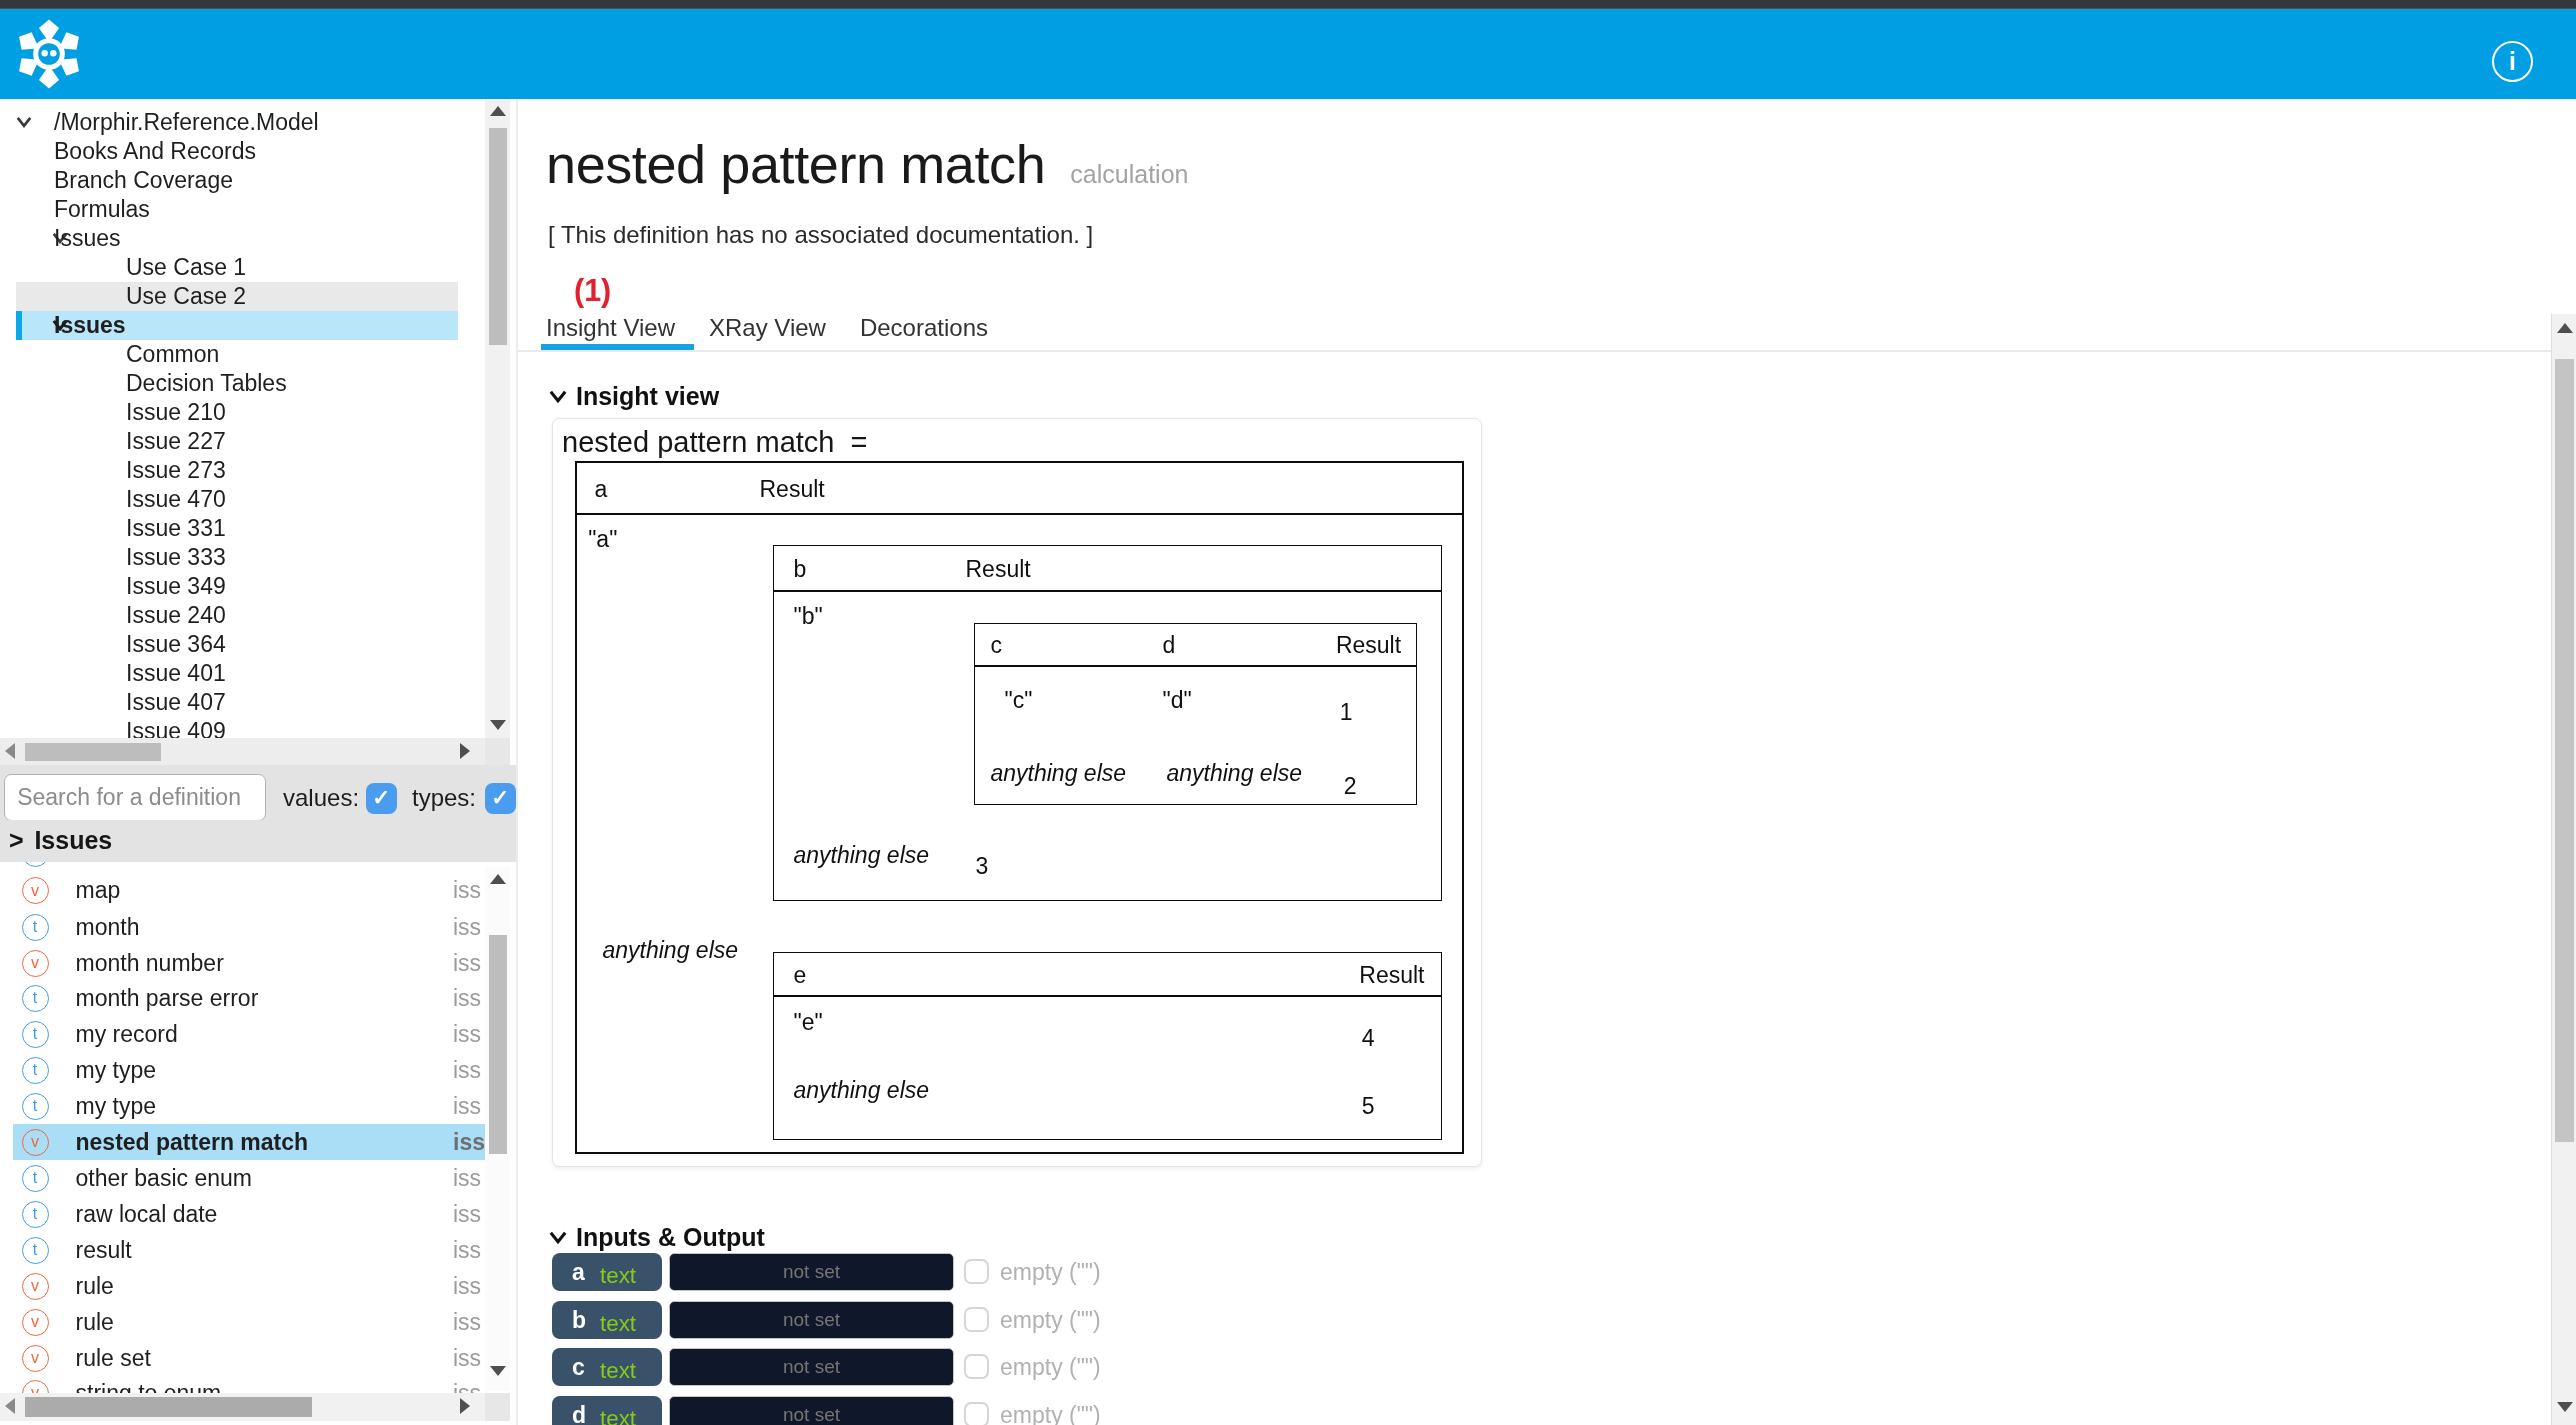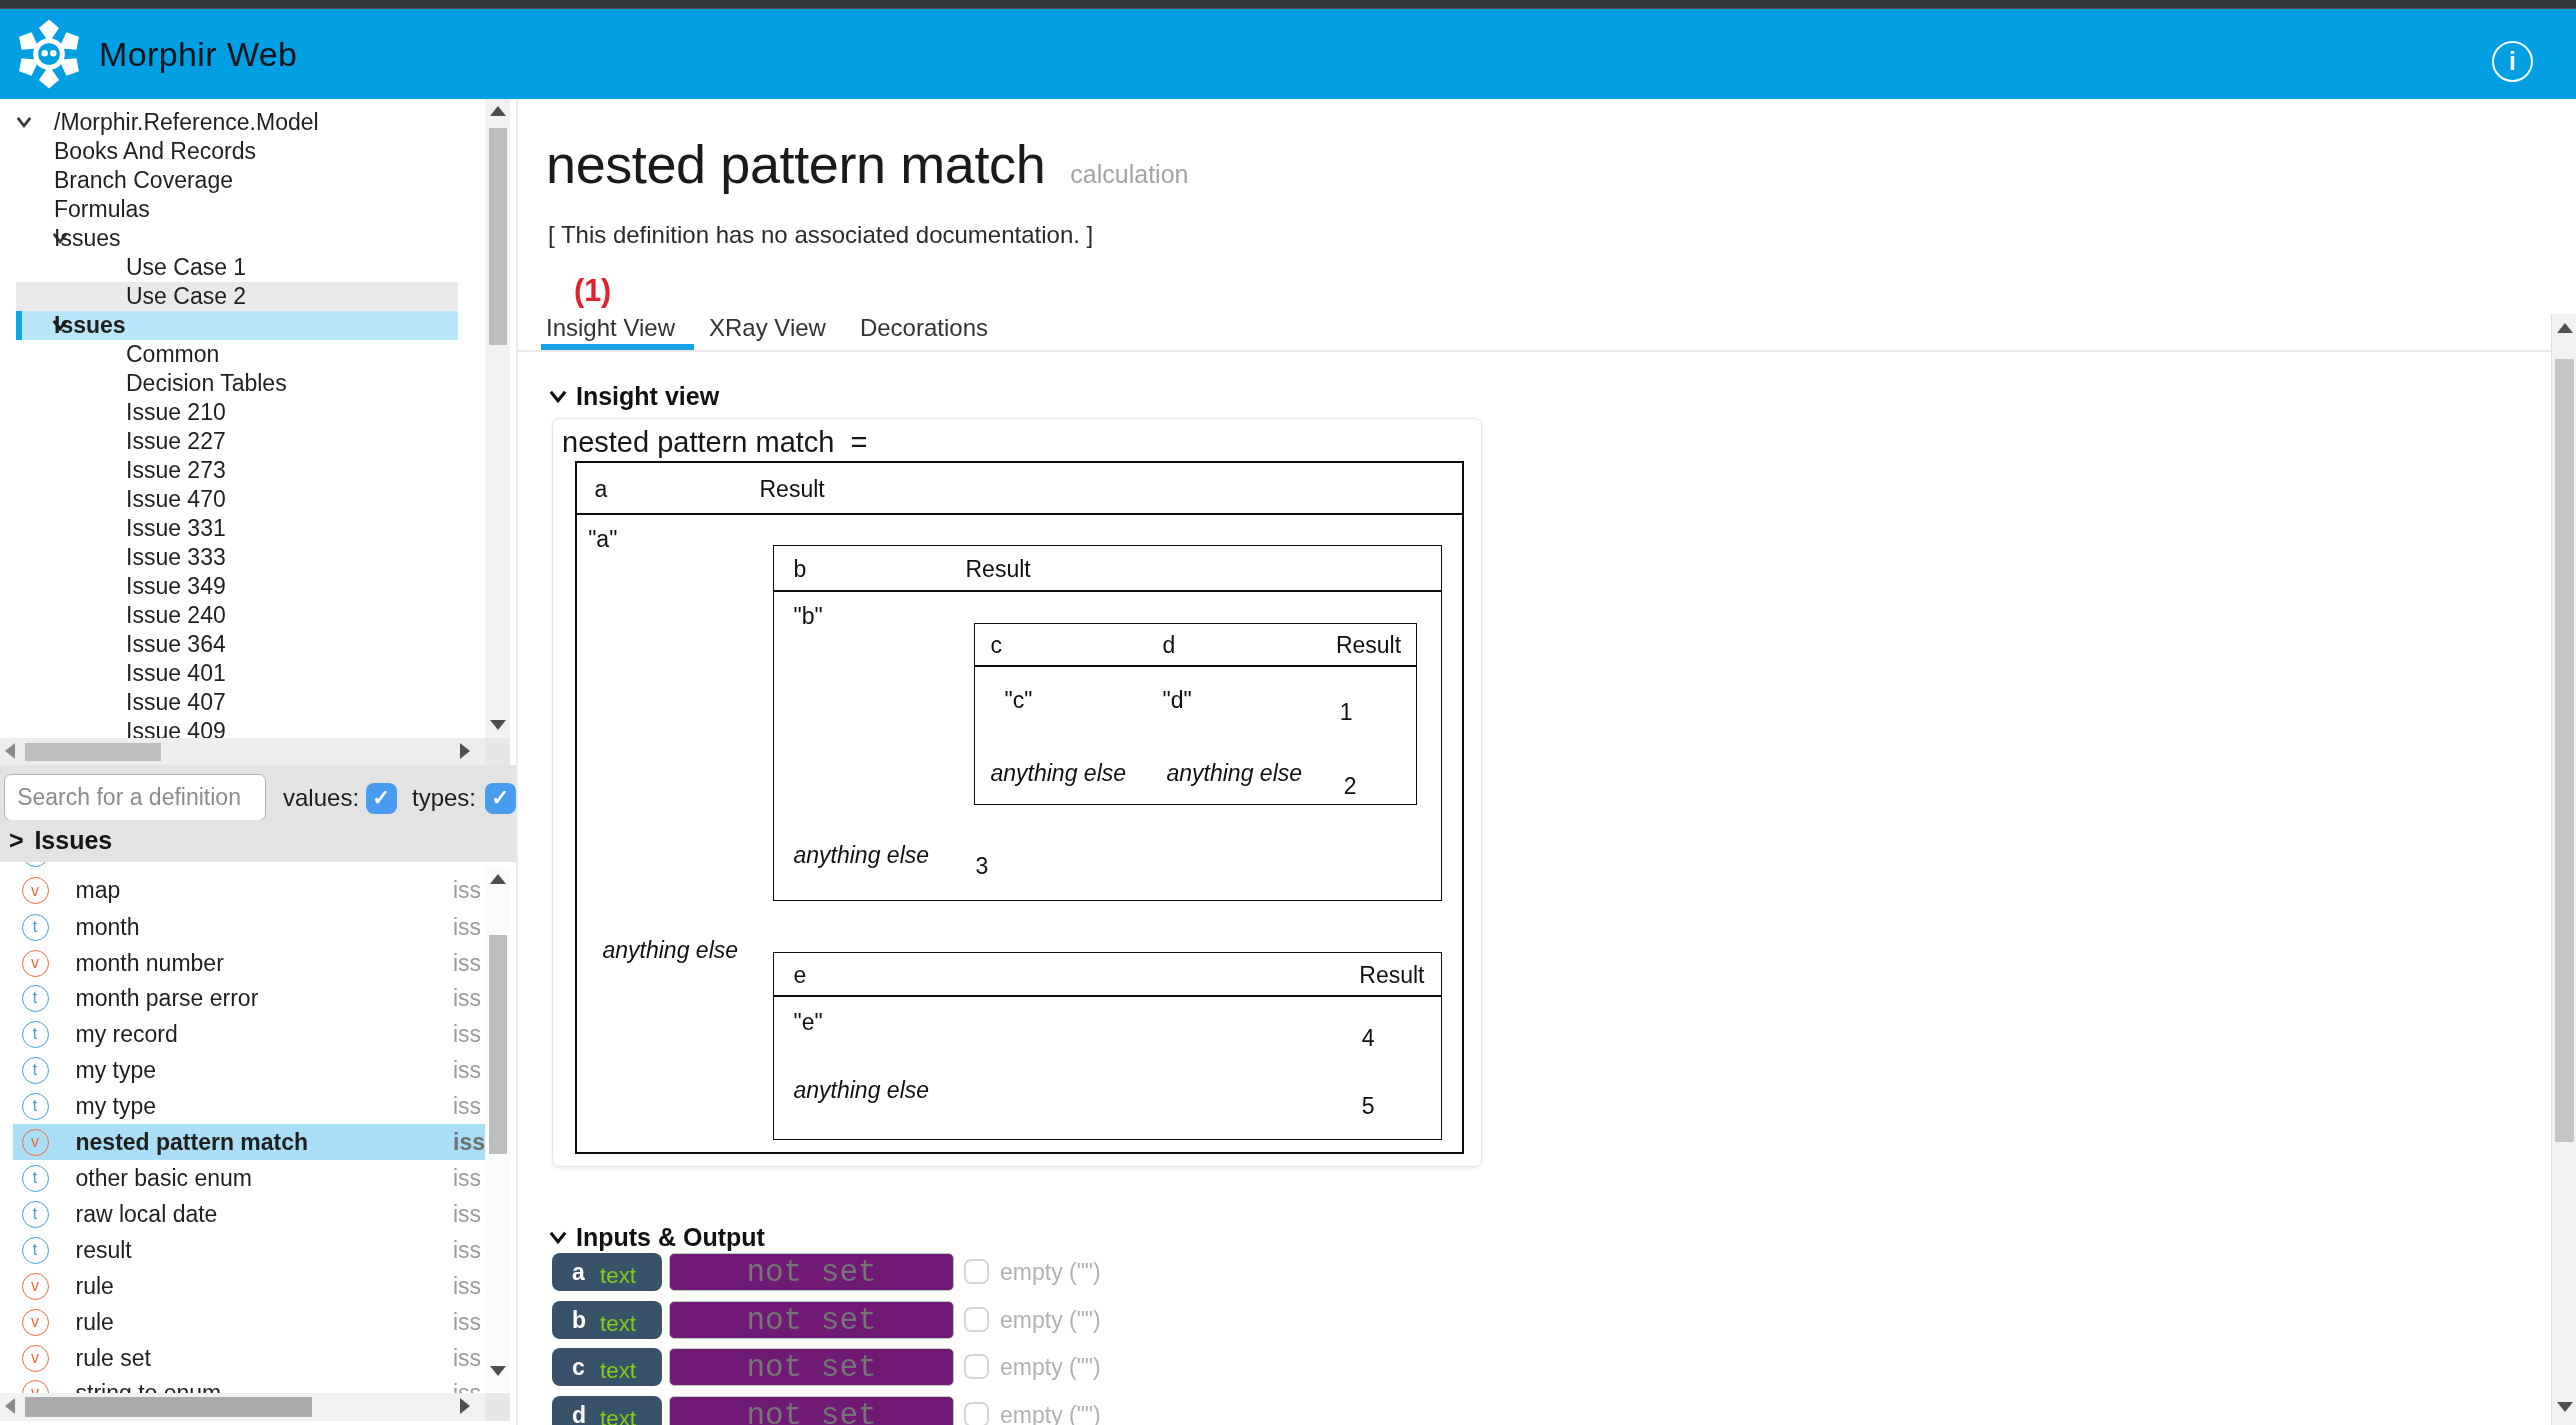--- a/index.html
+++ b/index.html
@@ -91,22 +91,22 @@
   .pcell.ae { font-style:italic; }
 
   #io-head { left:549px; top:1199px;margin-top:24px; }
   .io-row { position:absolute; left:552px; height:38px; }
   .io-pill { position:absolute; left:0; top:0; width:110px; height:38px; background:#3a5269; border-radius:8px; }
   .io-pill .nm { position:absolute; left:20px; top:0; height:38px; display:flex; align-items:center;
                  color:#fff; font-weight:bold; font-size:23px; }
   .io-pill .ty { position:absolute; left:48px; top:0; height:46px; display:flex; align-items:center;
                  color:#84cc16; font-size:22.4px; }
   .io-input { position:absolute; left:117px; top:0; width:285px; height:38px; border:1.8px solid #c7c7c1;
-              border-radius:5.4px; background:#701a75; text-align:center; font-size:31px; color:#8d8d8d;
-              font-family:Liberation Mono, monospace; outline:none; }
+              border-radius:5.4px; background:#0f172a; text-align:center; font-size:19px; color:#8d8d8d;
+              font-family:Liberation Sans, sans-serif; outline:none; }
   .io-cb { position:absolute; left:412px; top:6.3px; width:25px; height:25px; border:2.7px solid #d6d6d6;
            border-radius:7.2px; background:#fff; }
   .io-empty { position:absolute; left:448px; top:0; height:38px; display:flex; align-items:center;
               font-size:23px; color:#b1b1b1; white-space:nowrap; }
 </style>
 </head>
 <body>
 
 <div class="abs" id="topstrip"></div>
 <div class="abs" id="appbar">
@@ -129,21 +129,20 @@
         </g>
       <g transform="rotate(300 50 50)">
           <polygon points="50,2 64,14 50,34 36,14"></polygon>
         </g>
       <circle cx="50" cy="50" r="22"></circle>
     </g>
     <circle cx="50" cy="50" r="15" fill="#009fe3"></circle>
     <circle cx="44" cy="49" r="4.5" fill="#fff"></circle>
     <circle cx="56" cy="49" r="4.5" fill="#fff"></circle>
   </svg>
-  <div class="abs" id="app-title">Morphir Web</div>
   <div class="abs" id="info-icon">i</div>
 </div>
 
 <div class="abs" id="tree-panel">
   <div class="trow">
     <svg class="tchev" width="16" height="11.7" viewBox="0 0 18 13">
         <path d="M2 2 L9 11 L16 2" fill="none" stroke="#3a3a3a" stroke-width="3"></path>
       </svg>
     <span class="tlabel">/Morphir.Reference.Model</span>
   </div>

